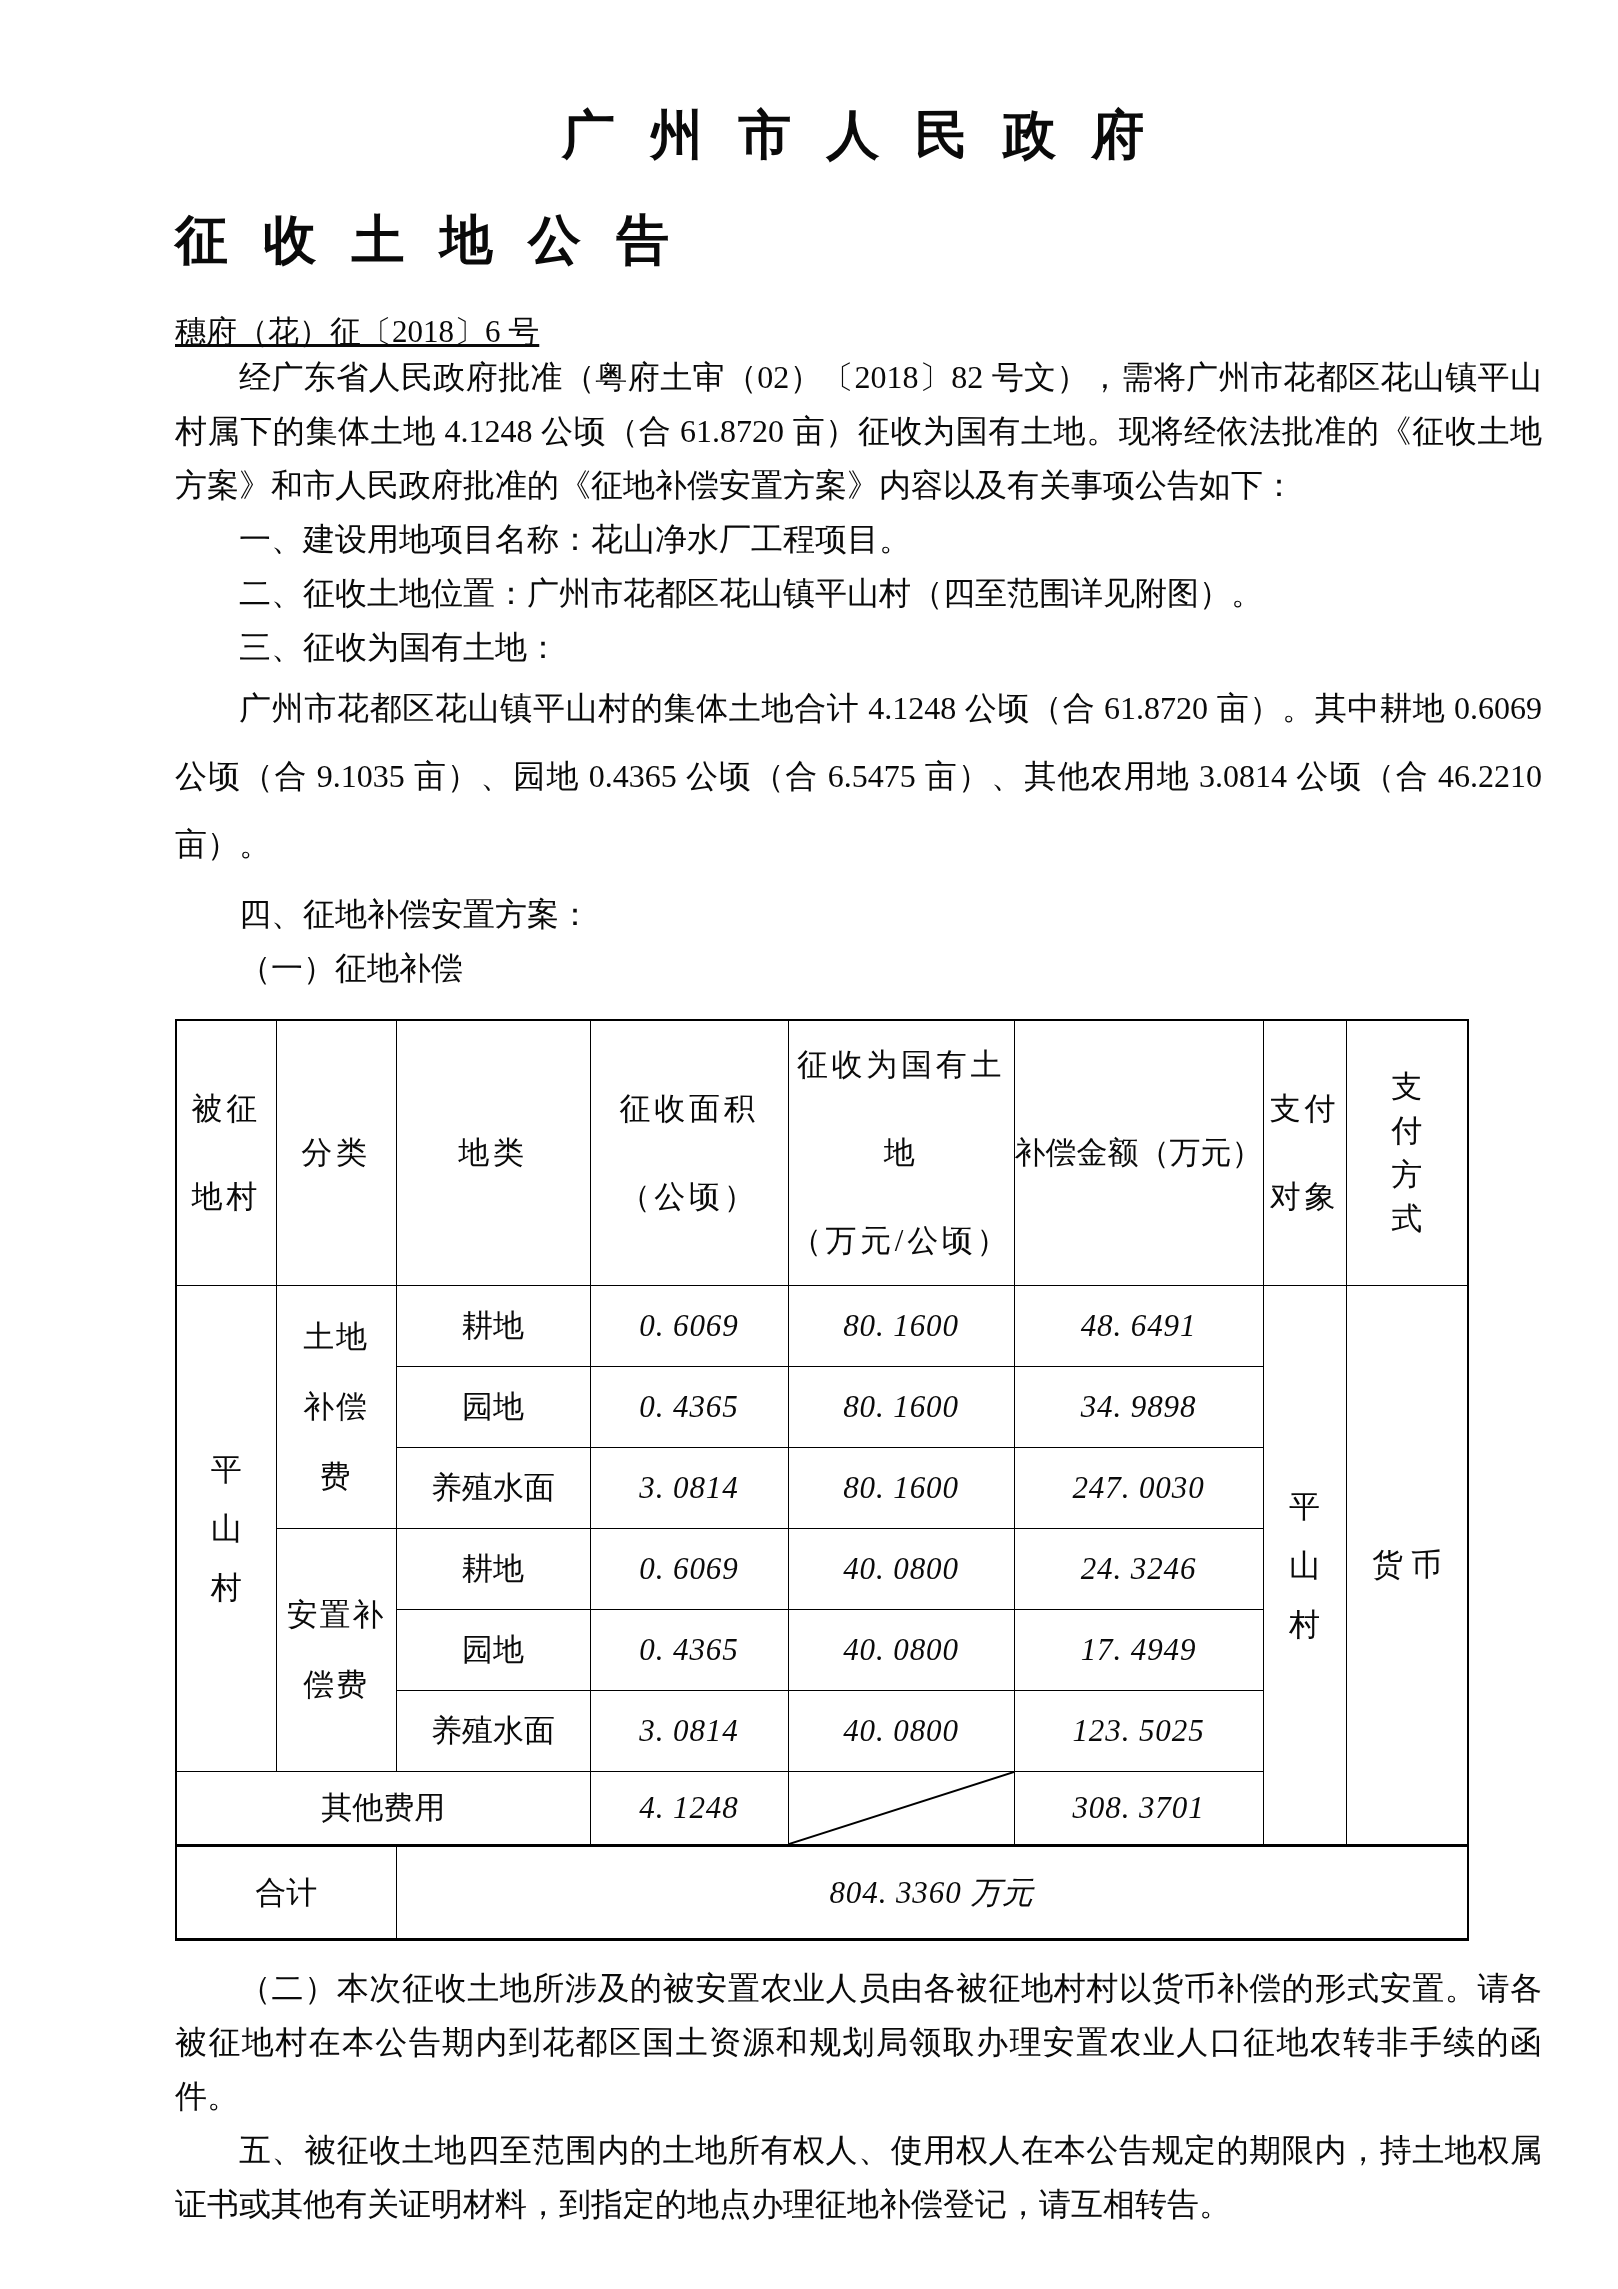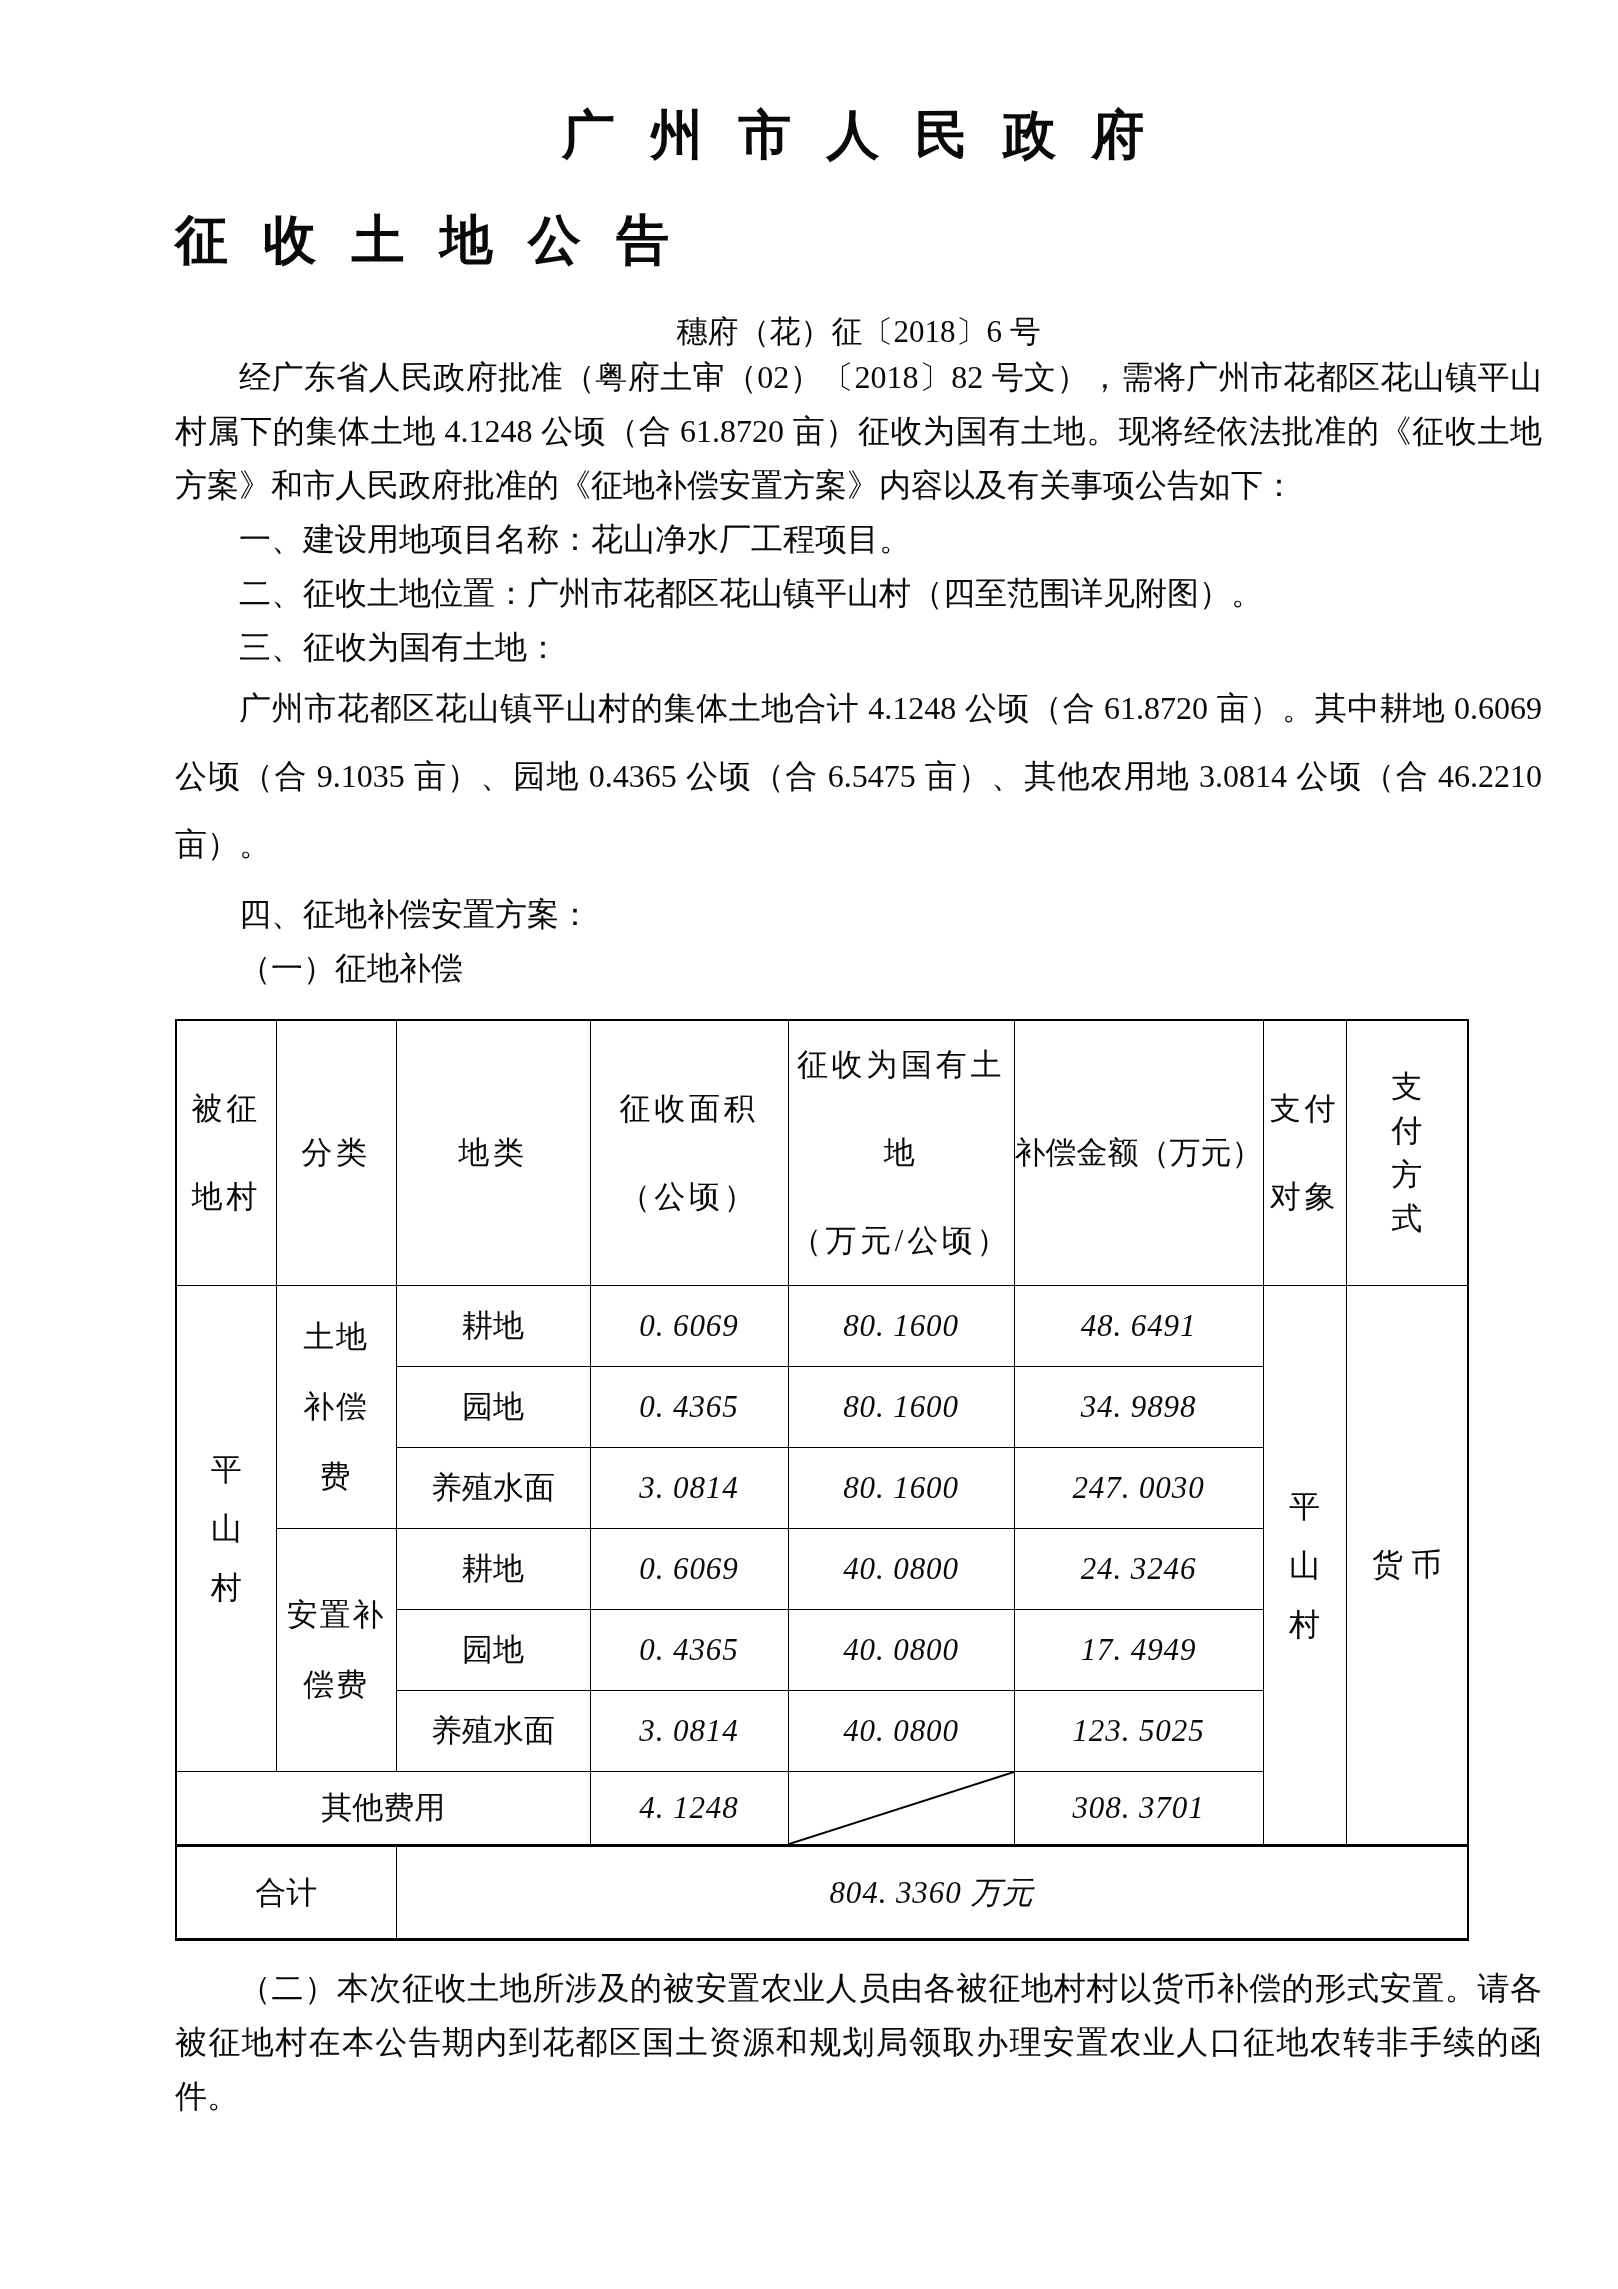--- a/index.html
+++ b/index.html
@@ -10,21 +10,21 @@
   }
   .page{box-sizing:border-box;width:1619px;height:2290px;padding:109px 77px 0 175px;}
   .doc-title{
     text-align:center;font-size:53px;font-weight:bold;line-height:1;
     letter-spacing:11px;white-space:pre;
   }
   .doc-subtitle{
     text-align:left;font-size:53px;font-weight:bold;line-height:1;
     letter-spacing:11px;margin-top:52px;white-space:pre;
   }
-  .doc-number{text-align:center;font-size:31px;margin-top:46px;line-height:1.2;}
+  .doc-number{text-align:left;font-size:31px;margin-top:46px;line-height:1.2;text-decoration:underline;}
   .body-text{font-size:32px;line-height:54px;text-align:justify;}
   .body-text p{margin:0;text-indent:2em;}
   .first-para{margin-top:29.5px;}
   .area-detail{line-height:68px;}
   .item-four{margin-top:9.2px !important;}
   .table-wrap{margin-top:24px;border-radius:24px;}
   table.comp{
     border-collapse:collapse;width:1292px;table-layout:fixed;
     border:2.8px solid #000;
   }
@@ -186,16 +186,17 @@
       <tr class="r-total">
         <td colspan="2">合计</td>
         <td colspan="6" class="num">804. 3360 万元</td>
       </tr>
     </tbody>
       </table>
   </div>
 
   <div class="body-text after-table">
     <p>（二）本次征收土地所涉及的被安置农业人员由各被征地村村以货币补偿的形式安置。请各被征地村在本公告期内到花都区国土资源和规划局领取办理安置农业人口征地农转非手续的函件。</p>
+    <p>五、被征收土地四至范围内的土地所有权人、使用权人在本公告规定的期限内，持土地权属证书或其他有关证明材料，到指定的地点办理征地补偿登记，请互相转告。</p>
   </div>
 
 </div>
 
 
 </body></html>

